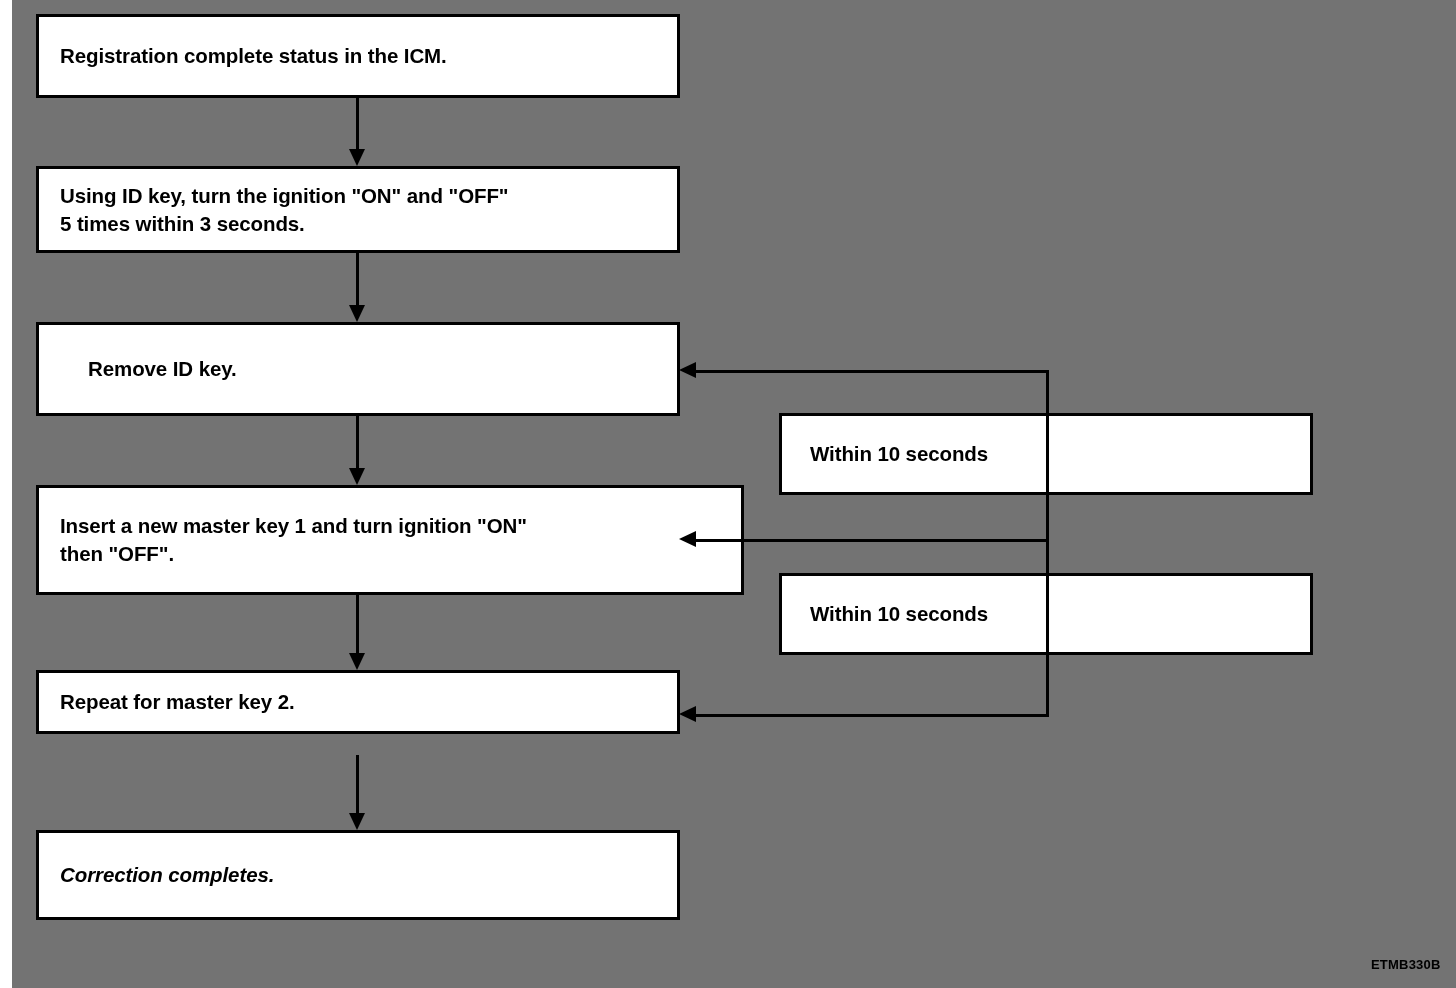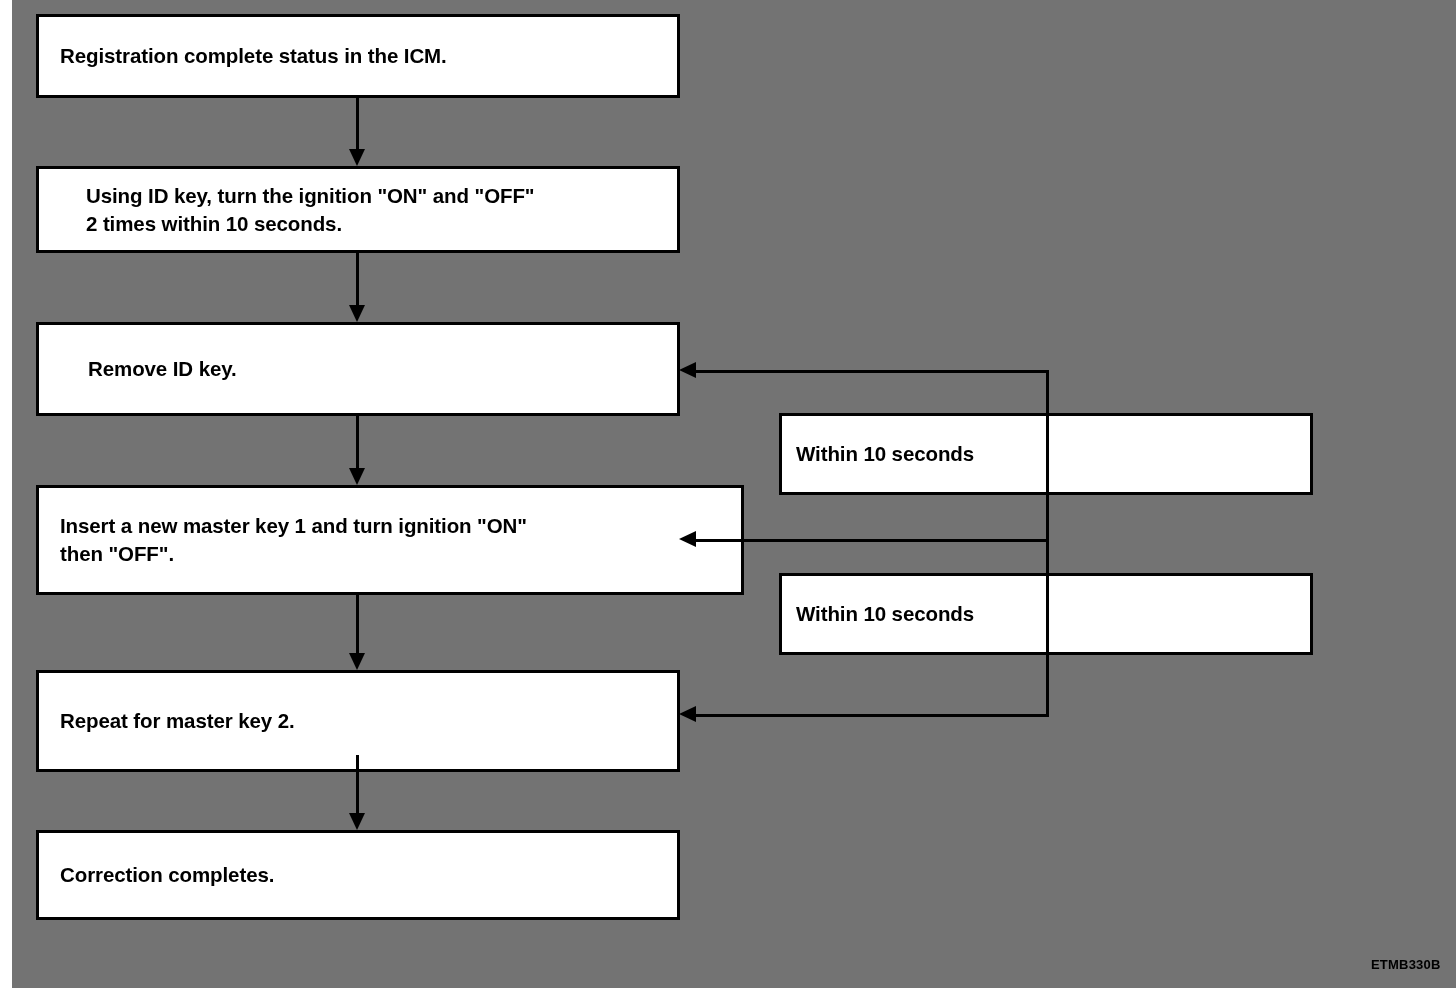--- a/index.html
+++ b/index.html
@@ -34,21 +34,21 @@
   .node .line {
     font-size: 20.5px;
     font-weight: 700;
     letter-spacing: -0.1px;
     line-height: 28px;
     white-space: pre;
     padding-left: 21px;
     color: #000000;
   }
   .node.right .line {
-    padding-left: 14px;
+    padding-left: 28px;
   }
 
   
   .vline {
     position: absolute;
     width: 3px;
     background: #000000;
   }
   .hline {
     position: absolute;
@@ -86,39 +86,39 @@
 </style>
 </head>
 <body>
 
 <div id="canvas">
 
   <div class="node" style="left:24px; top:14px; width:644px; height:84px;">
     <div class="line">Registration complete status in the ICM.</div>
   </div>
 
-  <div class="node" style="left:24px; top:166px; width:644px; height:87px;padding-left:26px;">
+  <div class="node" style="left:24px; top:166px; width:644px; height:87px;">
     <div class="line">Using ID key, turn the ignition "ON" and "OFF"</div>
-    <div class="line">2 times within 10 seconds.</div>
+    <div class="line">5 times within 3 seconds.</div>
   </div>
 
   <div class="node" style="left:24px; top:322px; width:644px; height:94px;padding-left:28px;">
     <div class="line">Remove ID key.</div>
   </div>
 
   <div class="node" style="left:24px; top:485px; width:708px; height:110px;">
     <div class="line">Insert a new master key 1 and turn ignition "ON"</div>
     <div class="line">then "OFF".</div>
   </div>
 
-  <div class="node" style="left:24px; top:670px; width:644px; height:102px;">
+  <div class="node" style="left:24px; top:670px; width:644px; height:64px;">
     <div class="line">Repeat for master key 2.</div>
   </div>
 
-  <div class="node" style="left:24px; top:830px; width:644px; height:90px;">
+  <div class="node" style="left:24px; top:830px; width:644px; height:90px;font-style:italic;">
     <div class="line">Correction completes.</div>
   </div>
 
   <div class="node right" style="left:767px; top:413px; width:534px; height:82px;">
     <div class="line">Within 10 seconds</div>
   </div>
 
   <div class="node right" style="left:767px; top:573px; width:534px; height:82px;">
     <div class="line">Within 10 seconds</div>
   </div>

